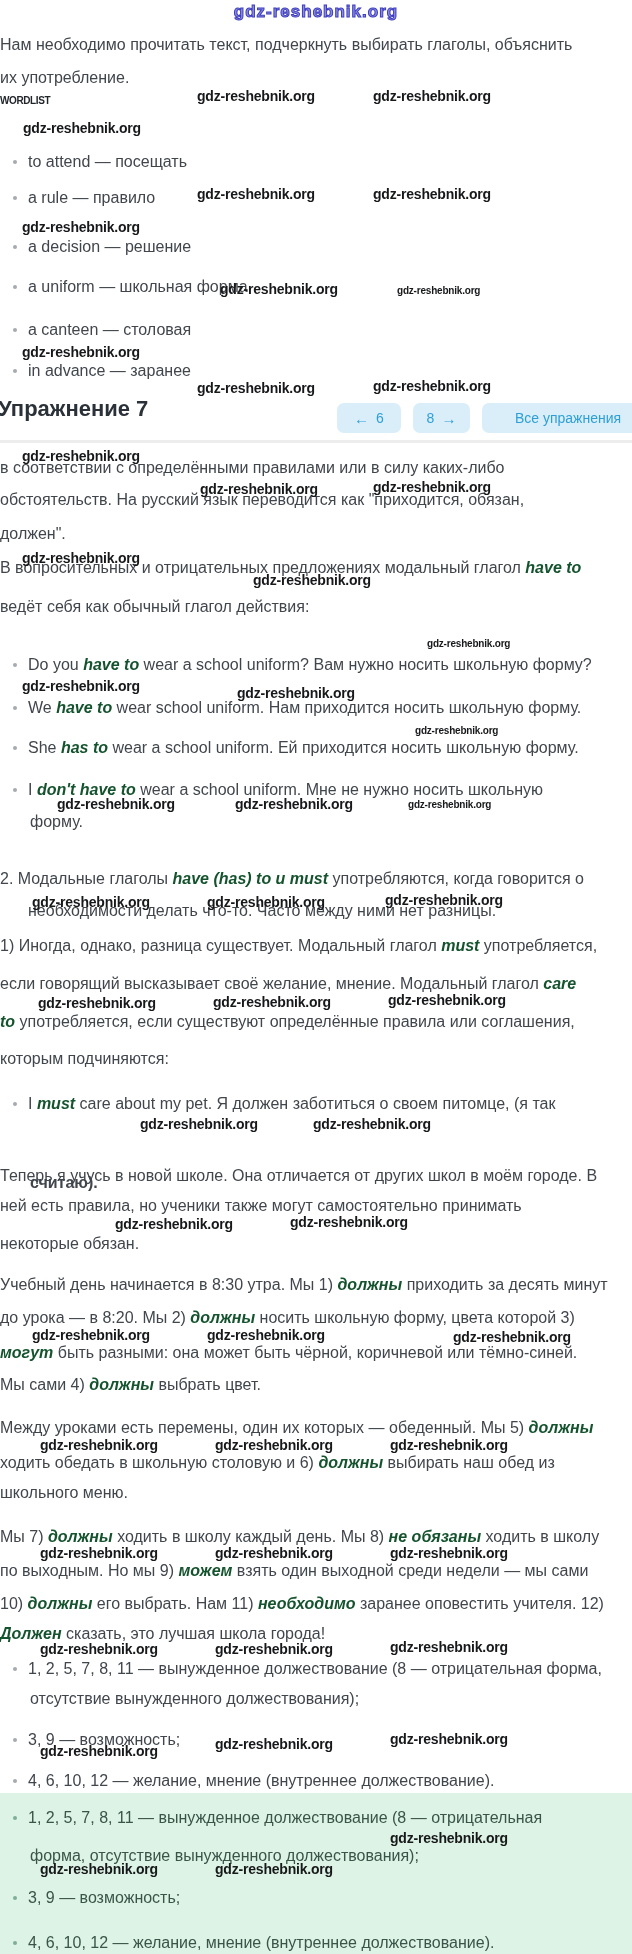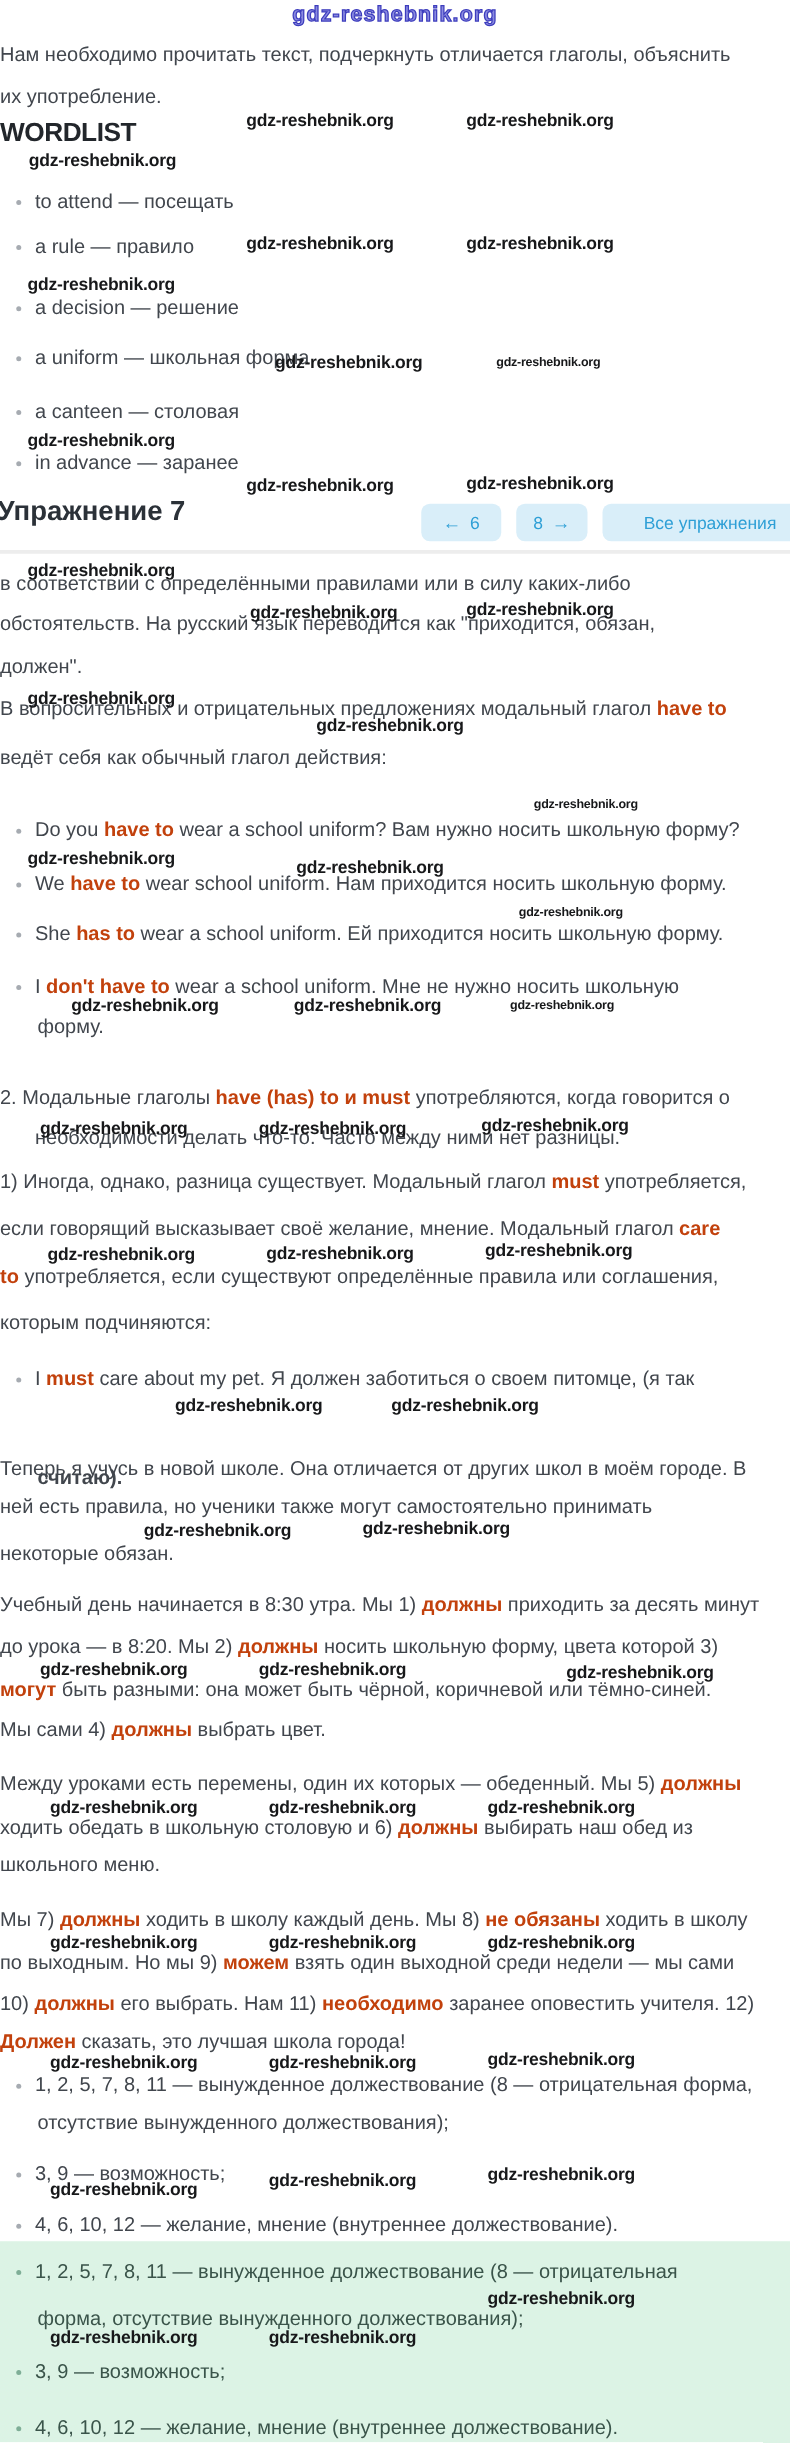--- a/index.html
+++ b/index.html
@@ -23,21 +23,21 @@
     white-space:nowrap;
   }
   .line{
     position:absolute;
     white-space:nowrap;
     font-size:16px;
     line-height:19px;
     color:#41464d;
     letter-spacing:0px;
   }
-  .line b{font-weight:700;color:#c2410c;}
+  .line b{font-weight:700;color:#14532d;font-style:italic;}
   .green-text{color:#3a544a;}
   .dot{
     position:absolute;
     width:4px;height:4px;border-radius:50%;
     background:#a6abb1;
   }
   .green-dot{background:#7fae97;}
   .wm{
     position:absolute;
     white-space:nowrap;
@@ -51,21 +51,21 @@
     position:absolute;
     top:396px;left:-2px;
     font-size:22px;
     font-weight:700;
     color:#2b3138;
     white-space:nowrap;
   }
   .wordlist-title{
     position:absolute;
     top:95px;left:0;
-    font-size:21px;
+    font-size:10px;
     font-weight:800;
     letter-spacing:-0.4px;
     color:#22262b;
     white-space:nowrap;
   }
   .nav{
     position:absolute;
     top:403px;left:337px;
     display:flex;
     gap:12px;
@@ -135,21 +135,21 @@
     <div class="line" style="top: 188px; left: 28px;">a rule — правило</div>
     <span class="dot" style="top: 196px; left: 13px;"></span>
     <div class="line" style="top: 237px; left: 28px;">a decision — решение</div>
     <span class="dot" style="top: 245px; left: 13px;"></span>
     <div class="line" style="top: 277px; left: 28px;">a uniform — школьная форма</div>
     <span class="dot" style="top: 285px; left: 13px;"></span>
     <div class="line" style="top: 320px; left: 28px;">a canteen — столовая</div>
     <span class="dot" style="top: 328px; left: 13px;"></span>
     <div class="line" style="top: 361px; left: 28px;">in advance — заранее</div>
     <span class="dot" style="top: 369px; left: 13px;"></span>
-    <div class="line" style="top: 35px; left: 0px;">Нам необходимо прочитать текст, подчеркнуть отличается глаголы, объяснить</div>
+    <div class="line" style="top: 35px; left: 0px;">Нам необходимо прочитать текст, подчеркнуть выбирать глаголы, объяснить</div>
     <div class="line" style="top: 68px; left: 0px;">их употребление.</div>
     <div class="line" style="top: 458px; left: 0px;">в соответствии с определёнными правилами или в силу каких-либо</div>
     <div class="line" style="top: 490px; left: 0px;">обстоятельств. На русский язык переводится как "приходится, обязан,</div>
     <div class="line" style="top: 524px; left: 0px;">должен".</div>
     <div class="line" style="top: 558px; left: 0px;">В вопросительных и отрицательных предложениях модальный глагол <b>have to</b></div>
     <div class="line" style="top: 597px; left: 0px;">ведёт себя как обычный глагол действия:</div>
     <div class="line" style="top: 655px; left: 28px;">Do you <b>have to</b> wear a school uniform? Вам нужно носить школьную форму?</div>
     <span class="dot" style="top: 663px; left: 13px;"></span>
     <div class="line" style="top: 698px; left: 28px;">We <b>have to</b> wear school uniform. Нам приходится носить школьную форму.</div>
     <span class="dot" style="top: 706px; left: 13px;"></span>

